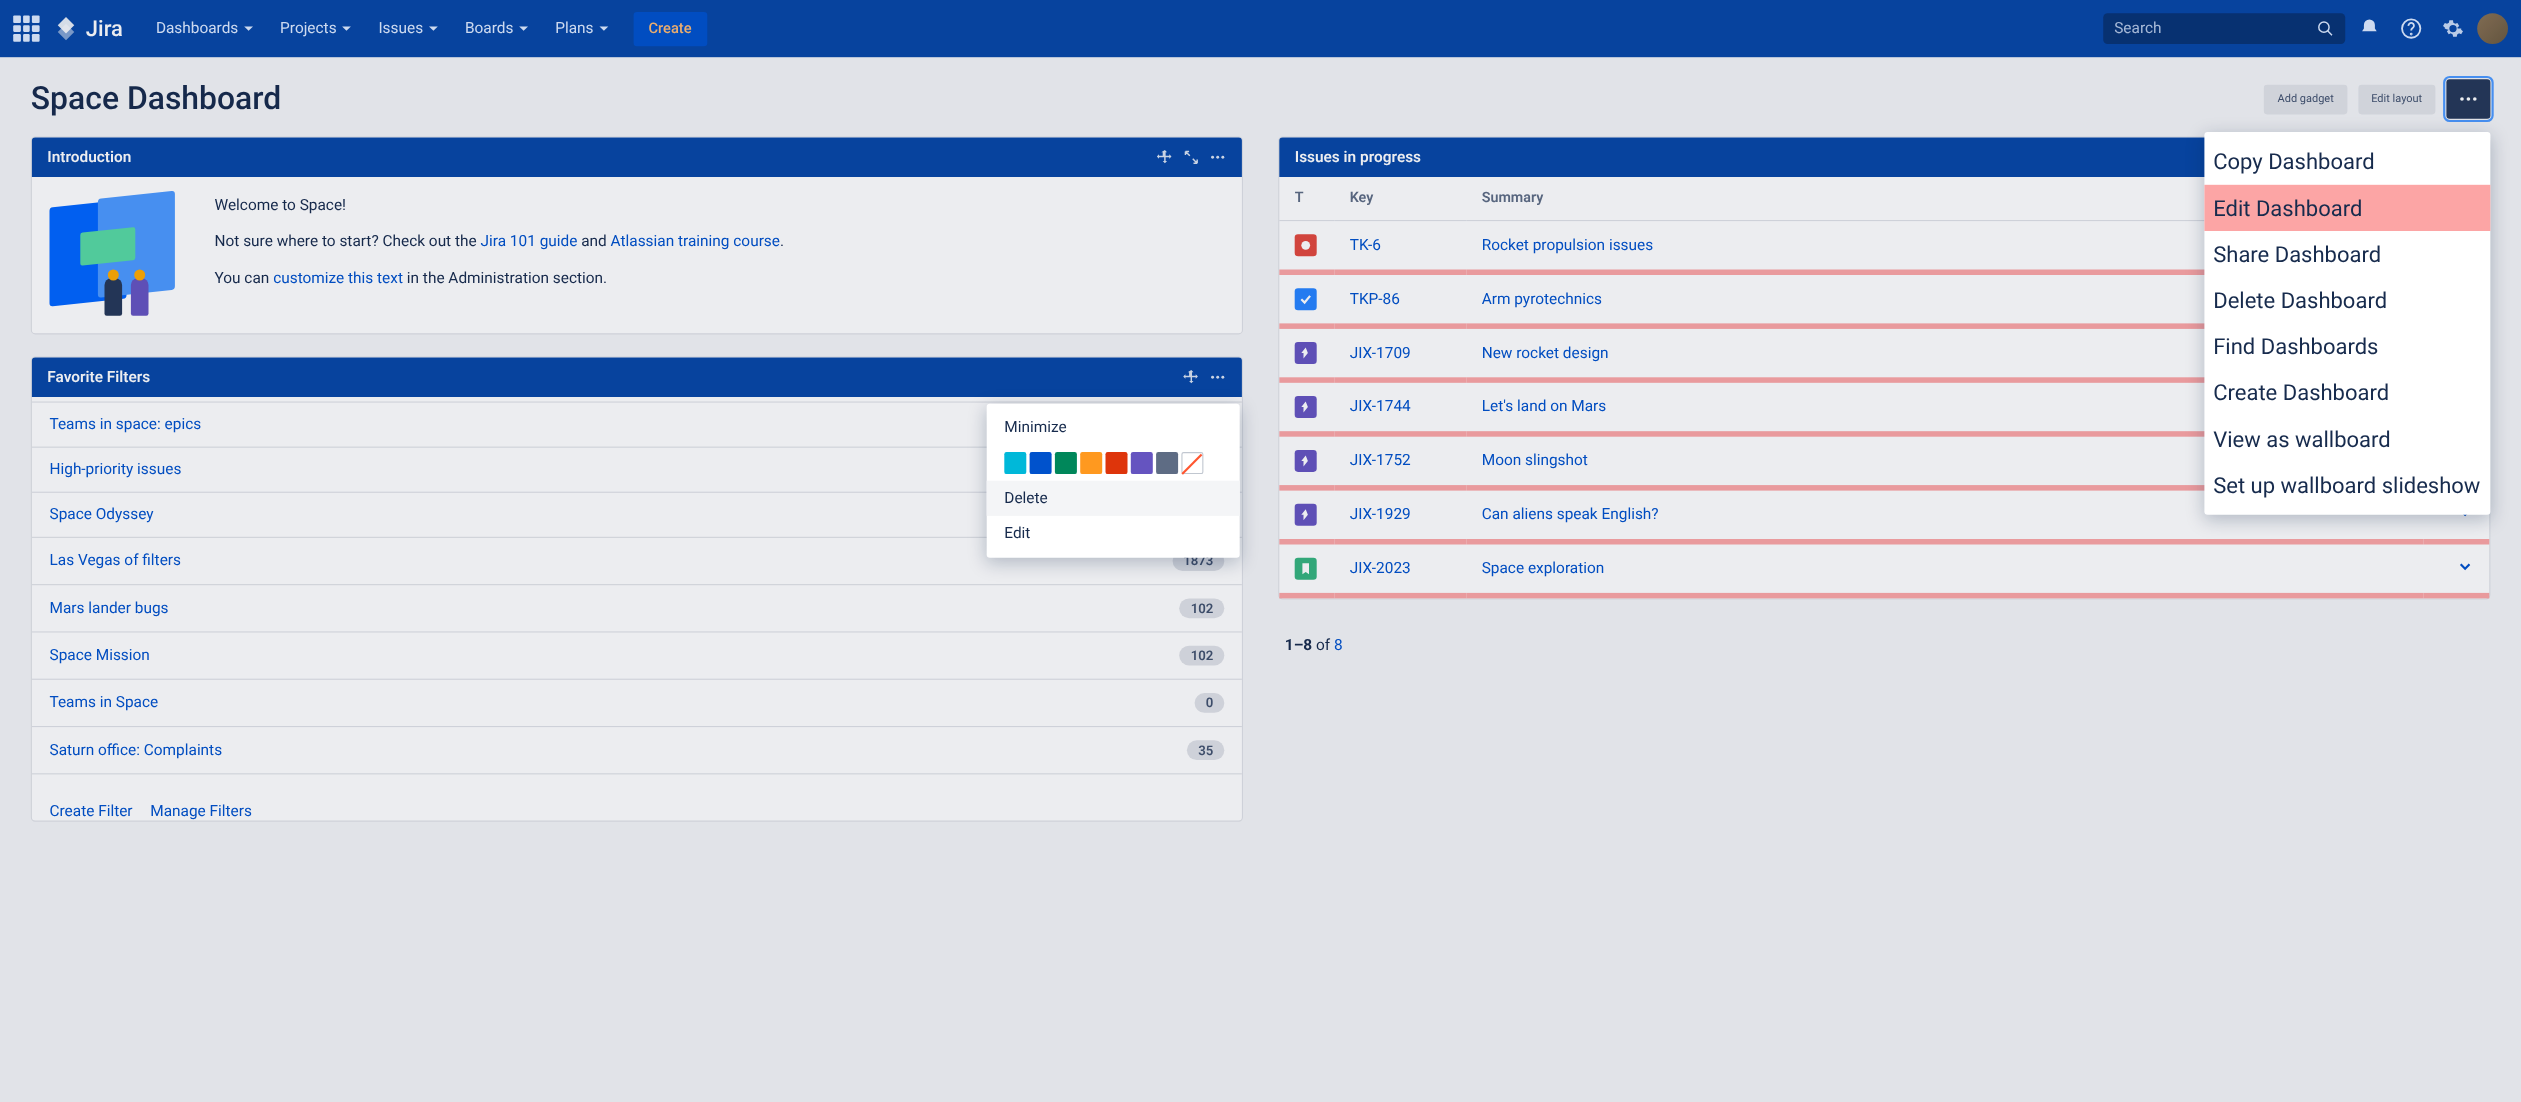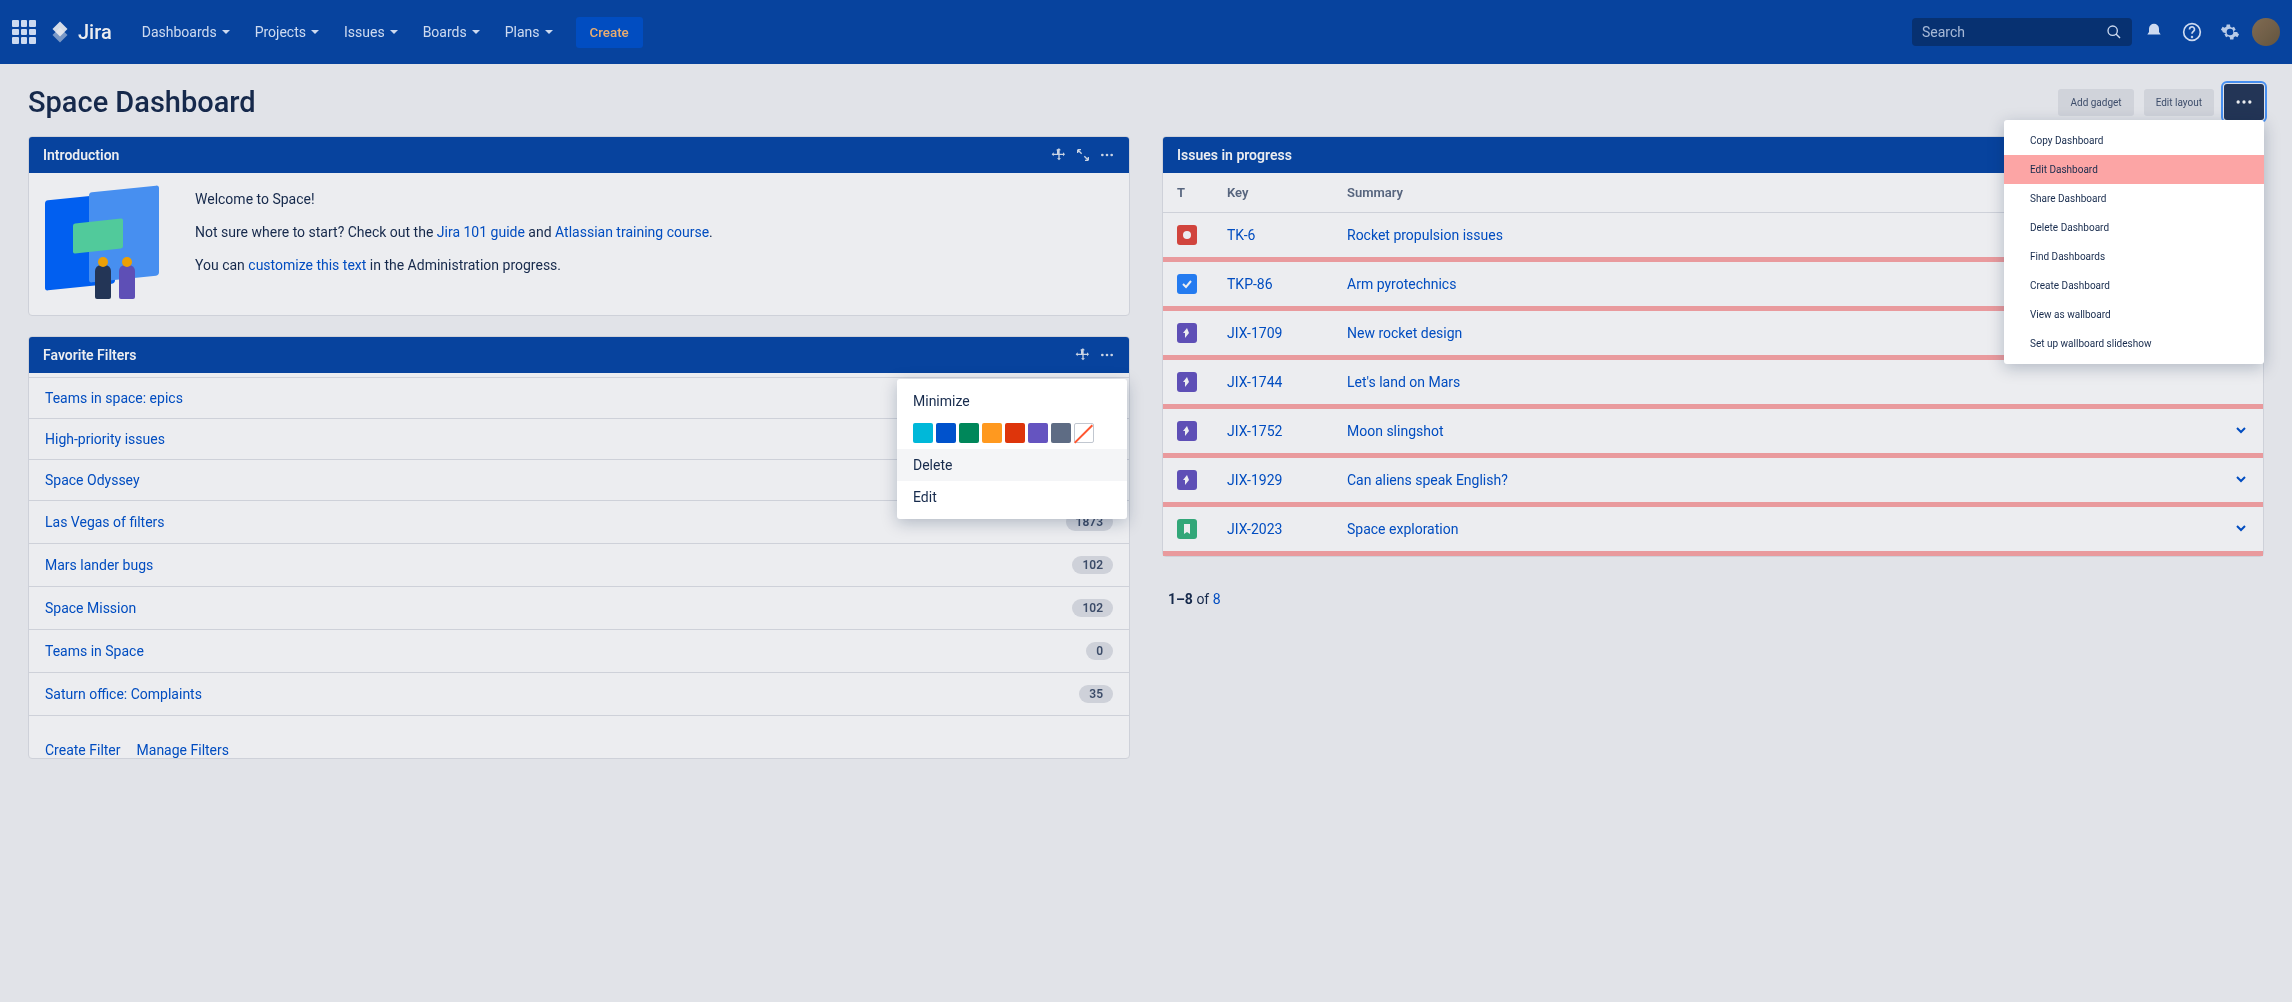--- a/index.html
+++ b/index.html
@@ -1,19 +1,19 @@
 <!DOCTYPE html>
 <html><head>
 <meta charset="utf-8">
 <style>
 * { margin: 0; padding: 0; box-sizing: border-box; font-family: -apple-system, BlinkMacSystemFont, "Segoe UI", Roboto, sans-serif; }
 body { background: #f4f5f7; color: #172b4d; font-size: 14px; }
 
 
-.topnav { background: #0747a6; height: 64px; display: flex; align-items: center; padding: 0 12px; color: #deebff; }
+.topnav { background: #0747a6; height: 52px; display: flex; align-items: center; padding: 0 12px; color: #deebff; }
 .app-icon { width: 24px; height: 24px; display: grid; grid-template-columns: repeat(3,1fr); grid-template-rows: repeat(3,1fr); gap: 2px; cursor: pointer; margin-right: 12px; }
 .app-icon span { background: #deebff; border-radius: 1px; }
 .logo { display: flex; align-items: center; gap: 6px; margin-right: 20px; cursor: pointer; }
 .logo svg { width: 24px; height: 24px; }
 .logo-text { font-size: 20px; font-weight: 500; color: #fff; }
 .nav-items { display: flex; gap: 4px; }
 .nav-item { padding: 8px 10px; border-radius: 3px; cursor: pointer; display: flex; align-items: center; gap: 4px; color: #deebff; }
 .chevron-down { width: 10px; height: 10px; }
 .create-btn { background: #0052cc; color: #fdba74; border: none; padding: 8px 14px; border-radius: 3px; margin-left: 12px; cursor: pointer; font-weight: 500; }
 .nav-right { margin-left: auto; display: flex; align-items: center; gap: 6px; }
@@ -72,21 +72,21 @@
 
 .gadget-menu { position: absolute; background: #fff; border-radius: 3px; box-shadow: 0 4px 16px rgba(9,30,66,0.25); min-width: 230px; top: 42px; right: 2px; z-index: 10; padding: 6px 0; }
 .gadget-menu-item { padding: 8px 16px; cursor: pointer; color: #172b4d; }
 .gadget-menu-item:hover, .gadget-menu-item.hover { background: #f4f5f7; }
 .color-row { display: flex; gap: 3px; padding: 6px 16px; }
 .color-sw { width: 20px; height: 20px; border-radius: 2px; cursor: pointer; }
 .color-none { border: 1px solid #c1c7d0; position: relative; background: #fff; }
 .color-none::after { content: ''; position: absolute; width: 140%; height: 2px; background: #ff5630; top: 50%; left: -20%; transform: rotate(-45deg); }
 
 .dash-menu { position: absolute; background: #fff; border-radius: 3px; box-shadow: 0 4px 16px rgba(9,30,66,0.25); min-width: 260px; right: 28px; top: 120px; padding: 6px 0; z-index: 20; }
-.dash-menu-item { padding: 9px 26px; cursor: pointer; color: #172b4d; font-size: 10px; }
+.dash-menu-item { padding: 9px 8px; cursor: pointer; color: #172b4d; font-size: 20px; }
 .dash-menu-item:hover, .dash-menu-item.hover { background: #fca5a5; }
 
 .pager { padding: 14px 6px; color: #172b4d; }
 .pager strong { font-weight: 700; }
 .pager a { color: #0052cc; text-decoration: none; }
 
 .overlay-dim { position: fixed; inset: 0; background: rgba(9,30,66,0.08); pointer-events: none; z-index: 5; }
 
 .intro-svg-board { position: absolute; width: 70px; height: 90px; background: #0065ff; border-radius: 3px; transform: skewY(-6deg); }
 .intro-svg-board.b1 { left: 0; top: 8px; }
@@ -240,21 +240,21 @@
           <div class="intro-svg-board b2"></div>
           <div class="intro-svg-note"></div>
           <div class="intro-people">
               <div class="person"></div>
               <div class="person" style="background:#6554c0"></div>
             </div>
         </div>
         <div class="intro-text">
           <p>Welcome to Space!</p>
           <p><span>Not sure where to start? Check out the </span><a>Jira 101 guide</a><span> and </span><a>Atlassian training course</a><span>.</span></p>
-          <p><span>You can </span><a>customize this text</a><span> in the Administration progress.</span></p>
+          <p><span>You can </span><a>customize this text</a><span> in the Administration section.</span></p>
         </div>
       </div>
     </div>
 
     <div class="gadget" style="position:relative">
       <div class="gadget-header">
         <span class="gadget-title">Favorite Filters</span>
         <div class="gadget-ctrls">
           <span class="gadget-ctrl">
               <svg width="16" height="16" viewBox="0 0 24 24" fill="currentColor">

